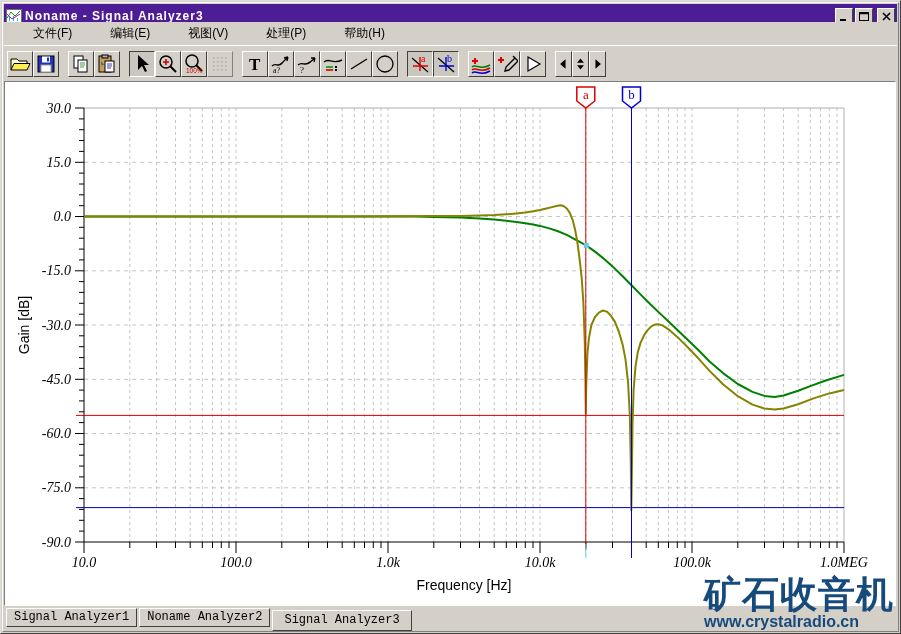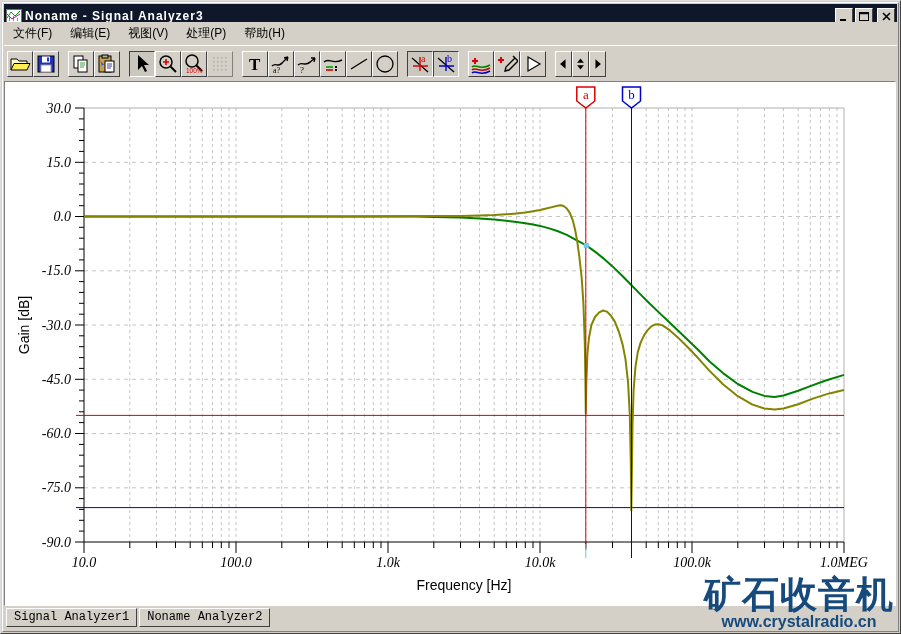--- a/index.html
+++ b/index.html
@@ -4,34 +4,34 @@
 <style>
   html,body{margin:0;padding:0;background:#000;}
   #stage{position:relative;width:901px;height:634px;background:#d4d0c8;
          border-left:1px solid #dfdfdf;border-top:1px solid #dfdfdf;
          border-right:1px solid #404040;border-bottom:1px solid #404040;
          box-sizing:border-box;font-family:"Liberation Sans",sans-serif;overflow:hidden;}
   .inbevel{position:absolute;left:1px;top:1px;right:1px;bottom:1px;
            border-left:1px solid #fff;border-top:1px solid #fff;
            border-right:1px solid #808080;border-bottom:1px solid #808080;}
   
-  .titlebar{position:absolute;left:3px;top:3px;right:3px;height:24px;background:#0f172a;
+  .titlebar{position:absolute;left:3px;top:3px;right:3px;height:24px;background:#4c1d95;
             display:flex;align-items:center;padding:0 2px;box-sizing:border-box;}
   .titlebar .ticon{width:16px;height:14px;margin-right:3px;flex:0 0 auto;}
   .titlebar .ttext{color:#fff;font-weight:bold;font-size:12px;letter-spacing:1px;
                    white-space:nowrap;overflow:hidden;flex:1;}
   .winbtn{width:16px;height:14px;background:#d4d0c8;margin-left:2px;flex:0 0 auto;
           border-left:1px solid #fff;border-top:1px solid #fff;
           border-right:1px solid #404040;border-bottom:1px solid #404040;
           display:flex;align-items:center;justify-content:center;
           font-size:9px;font-weight:bold;color:#000;line-height:1;}
   
   .menubar{position:absolute;left:3px;top:21px;right:3px;height:22px;background:#d4d0c8;
            display:flex;align-items:center;font-size:12px;color:#000;}
-  .menuitem{padding:0 9px;height:18px;line-height:18px;}
+  .menuitem{padding:0 9px;height:18px;line-height:18px;margin-left:20px;}
   
   .toolbar{position:absolute;left:3px;top:44px;right:3px;height:35px;background:#d4d0c8;
            display:flex;align-items:center;border-top:1px solid #fff;}
   .tbtn{width:26px;height:26px;box-sizing:border-box;background:#d4d0c8;
         border-left:1px solid #fff;border-top:1px solid #fff;
         border-right:1px solid #404040;border-bottom:1px solid #404040;
         display:flex;align-items:center;justify-content:center;padding:0;}
   .tbtn.narrow{width:17px;}
   .tbtn.pressed{border-left:1px solid #404040;border-top:1px solid #404040;
                 border-right:1px solid #fff;border-bottom:1px solid #fff;background:#cac7bf;}
@@ -44,21 +44,21 @@
   .plotpanel svg{position:absolute;left:0;top:0;}
   
   .tabbar{position:absolute;left:3px;right:3px;bottom:3px;height:24px;background:#d4d0c8;
           display:flex;align-items:flex-start;padding-left:2px;}
   .tab{height:17px;line-height:16px;margin-top:2px;margin-right:2px;padding:0 7px;
        font-family:"Liberation Mono",monospace;font-size:12px;color:#000;background:#d4d0c8;
        border-left:1px solid #fff;border-top:1px solid #fff;
        border-right:1px solid #404040;border-bottom:1px solid #404040;white-space:nowrap;text-align:right;}
   .tab.active{height:19px;line-height:19px;margin-top:4px;padding:0 11px;}
   
-  .watermark{position:absolute;right:6px;bottom:1px;text-align:center;z-index:30;pointer-events:none;}
+  .watermark{position:absolute;right:6px;bottom:1px;text-align:left;z-index:30;pointer-events:none;}
   .wm1{font-size:37px;font-weight:bold;letter-spacing:1px;line-height:34px;
        font-family:"Liberation Sans",sans-serif;}
   .wm2{font-size:16px;font-weight:bold;line-height:20px;font-family:"Liberation Sans",sans-serif;}
 </style>
 </head>
 <body>
 
 <div id="stage">
   <div class="inbevel"></div>
 
@@ -449,14 +449,15 @@
   </div>
 
   <div class="watermark">
     <div class="wm1" style="color: rgb(22, 74, 124);">矿石收音机</div>
     <div class="wm2" style="color: rgb(22, 74, 124);">www.crystalradio.cn</div>
   </div>
 
   <div class="tabbar" id="tabbar">
       <span class="tab">Signal Analyzer1</span>
       <span class="tab">Noname Analyzer2</span>
+      <span class="tab active">Signal Analyzer3</span>
     </div>
 </div>
 
 </body></html>

